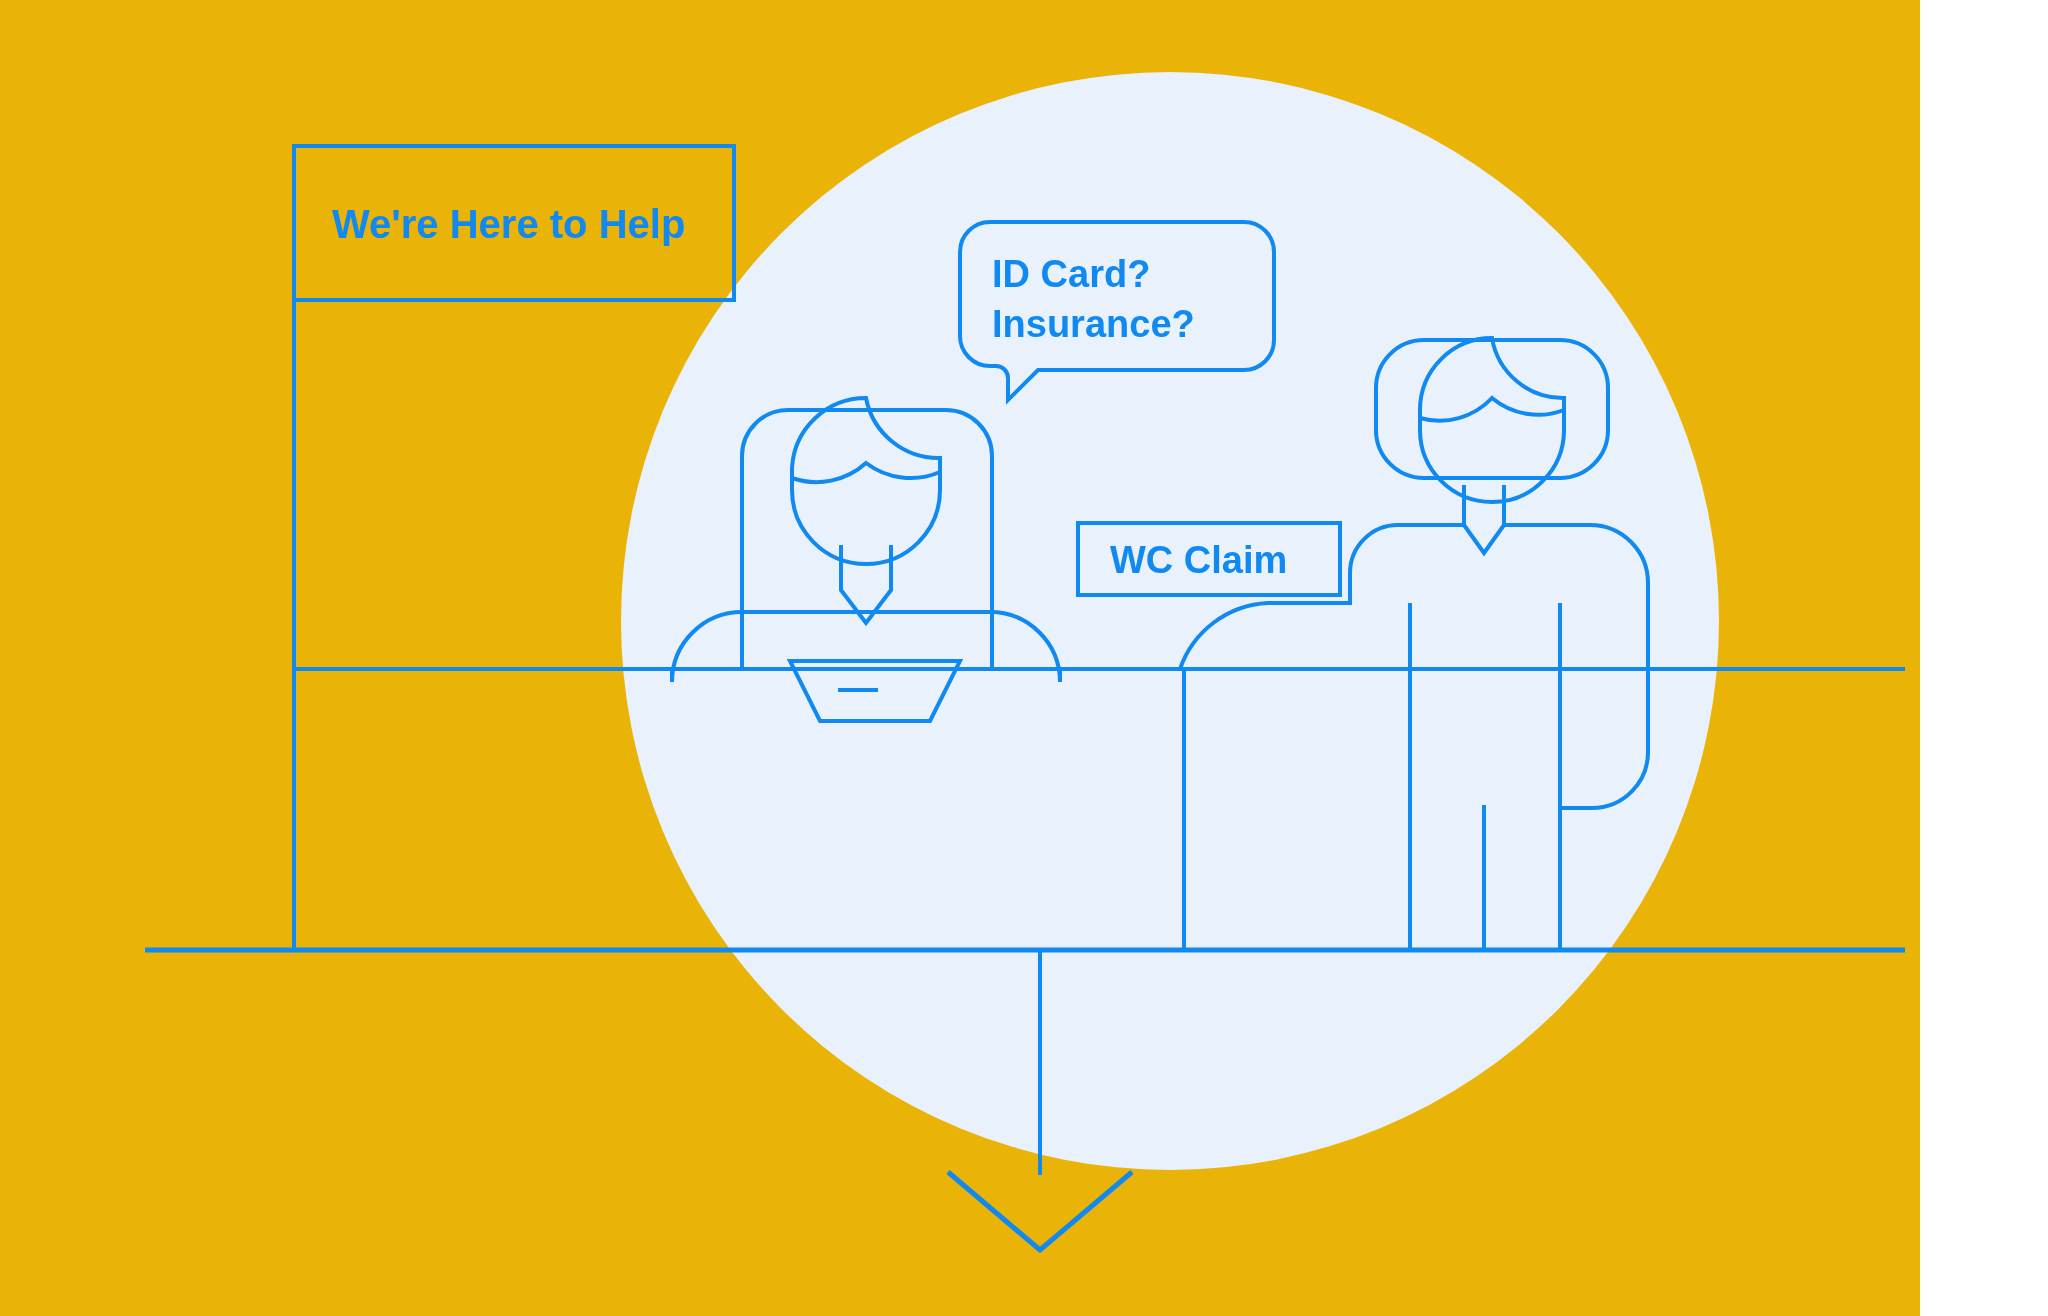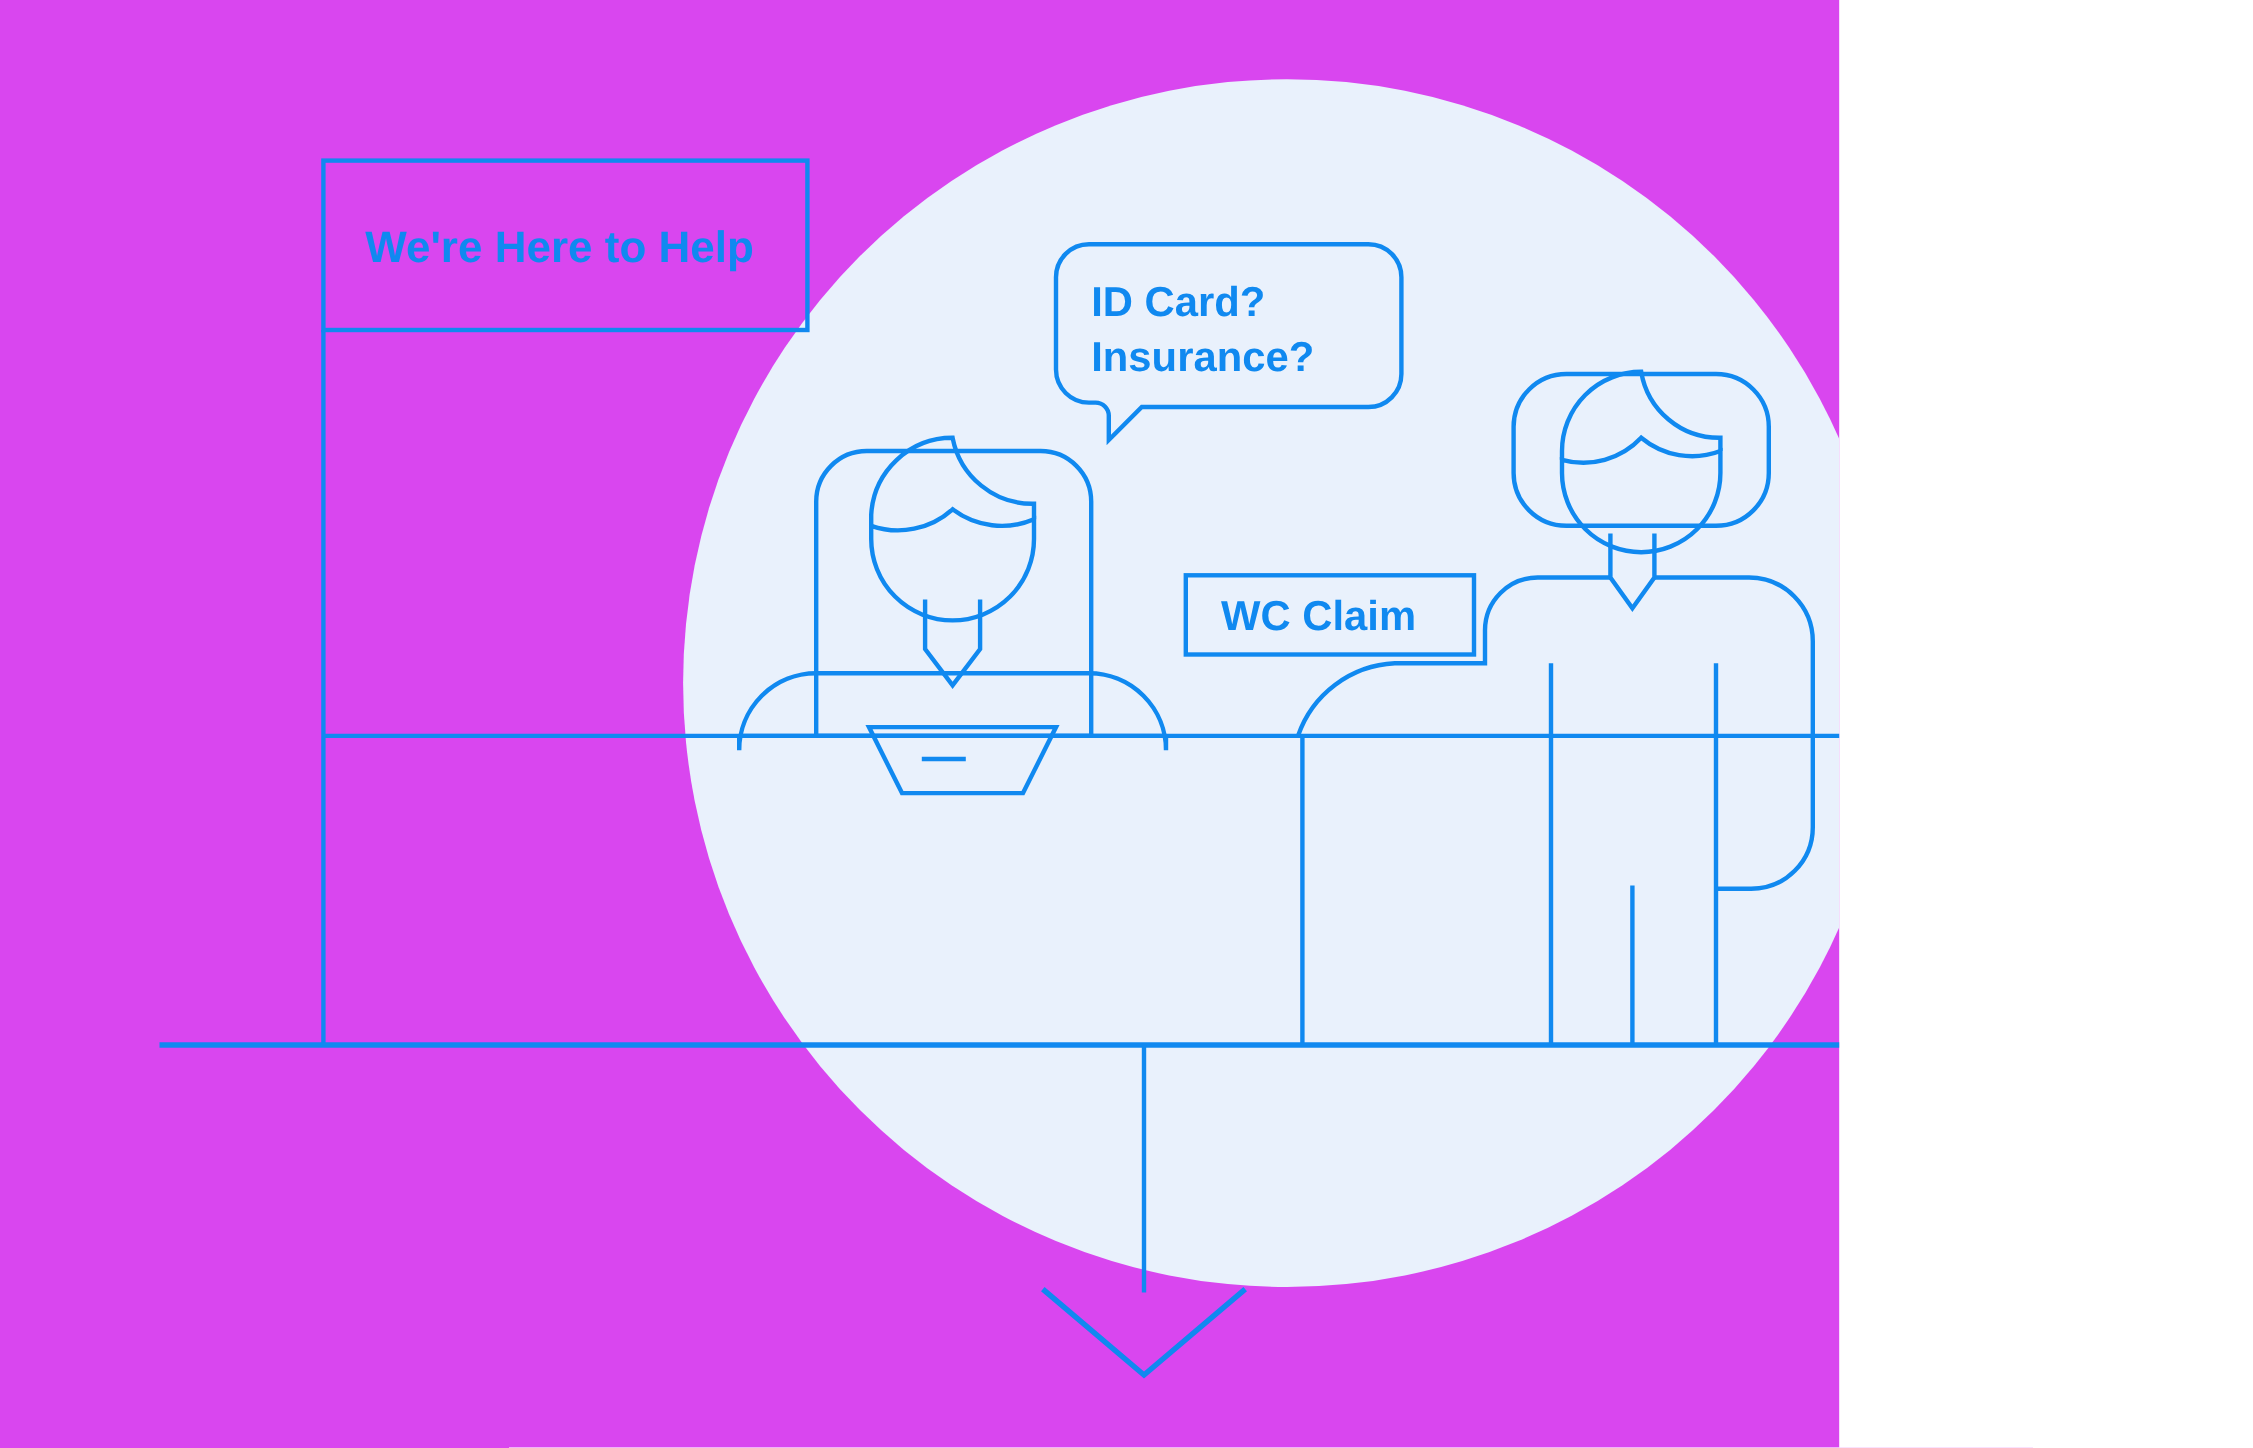--- a/index.html
+++ b/index.html
@@ -5,23 +5,23 @@
   html, body {
     margin: 0;
     padding: 0;
     background: #ffffff;
   }
   body {
     font-family: "Liberation Sans", sans-serif;
   }
   #stage {
     position: relative;
-    width: 1672px;
+    width: 1920px;
     height: 1316px;
-    background: #d946ef;
+    background: #eab308;
     overflow: hidden;
     text-align: center;
   }
   #scene {
     display: block;
     width: 2048px;
     height: 1316px;
   }
   .lbl {
     font-family: "Liberation Sans", sans-serif;

